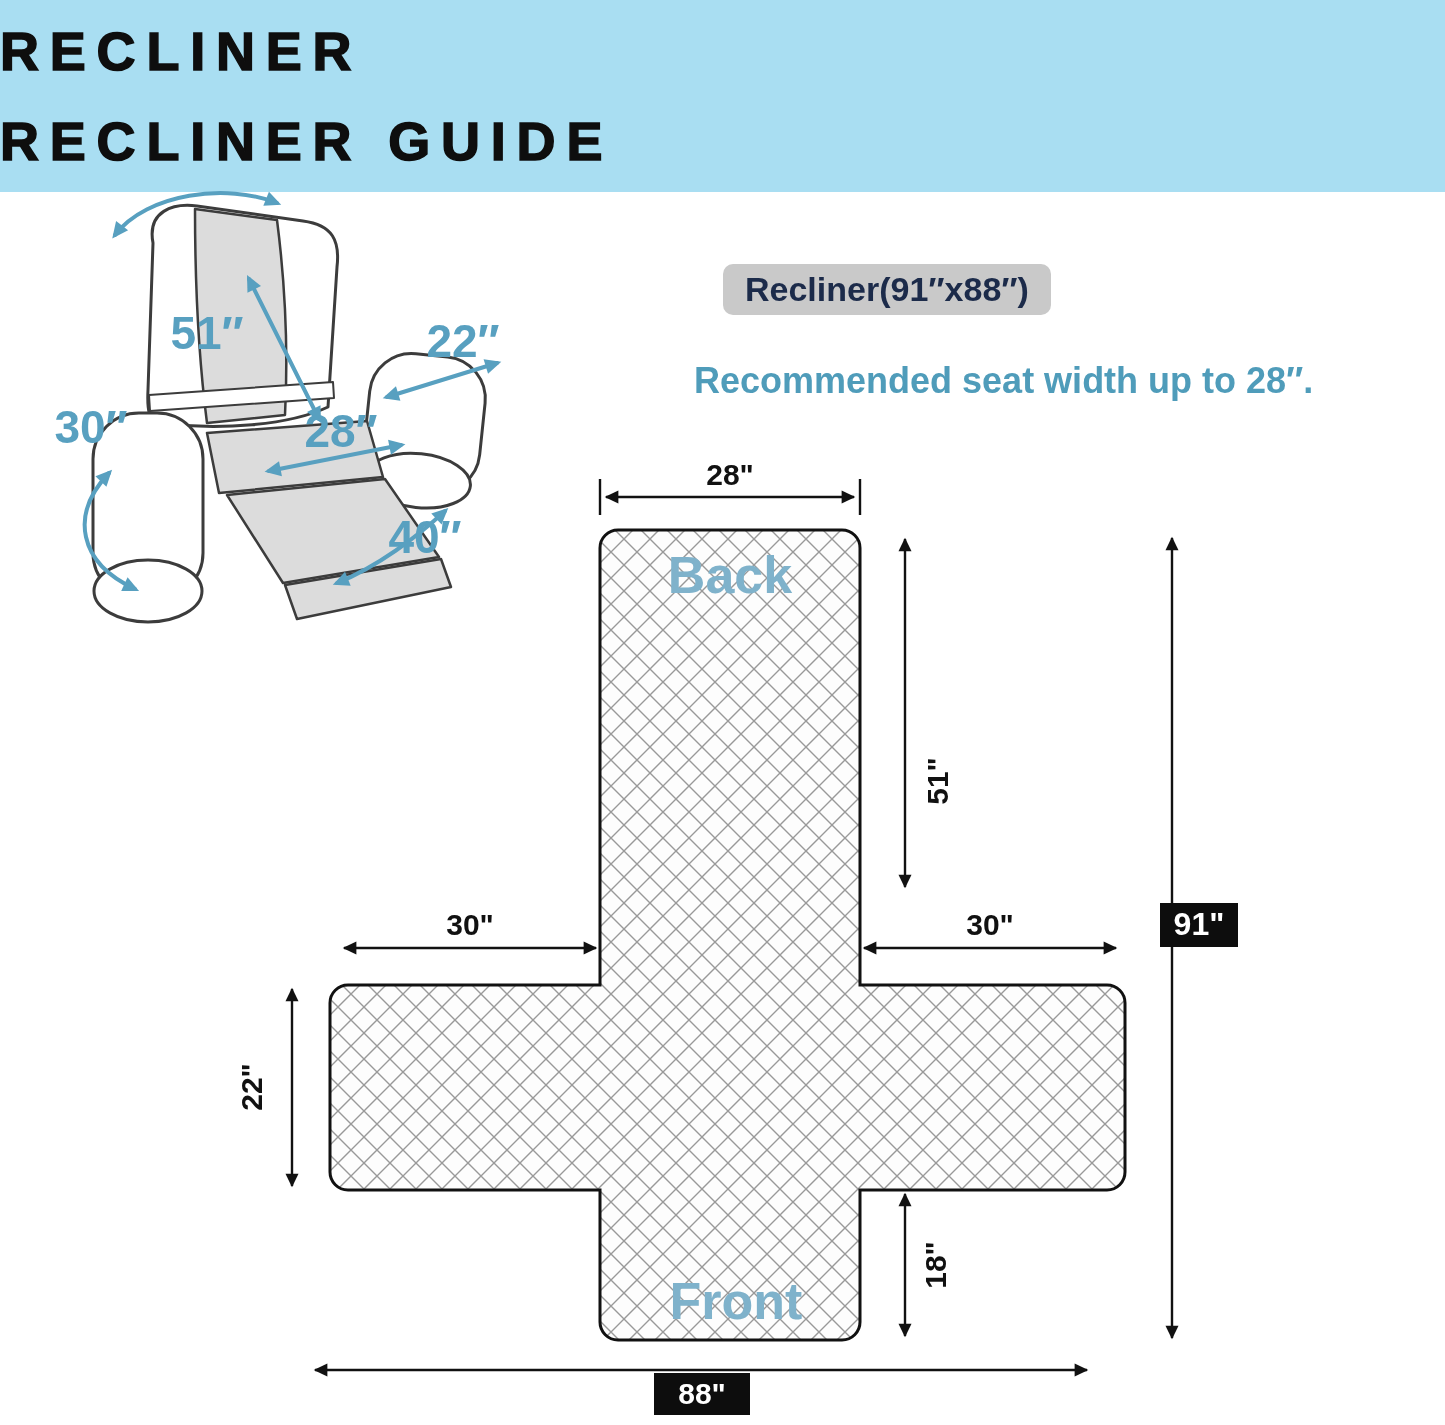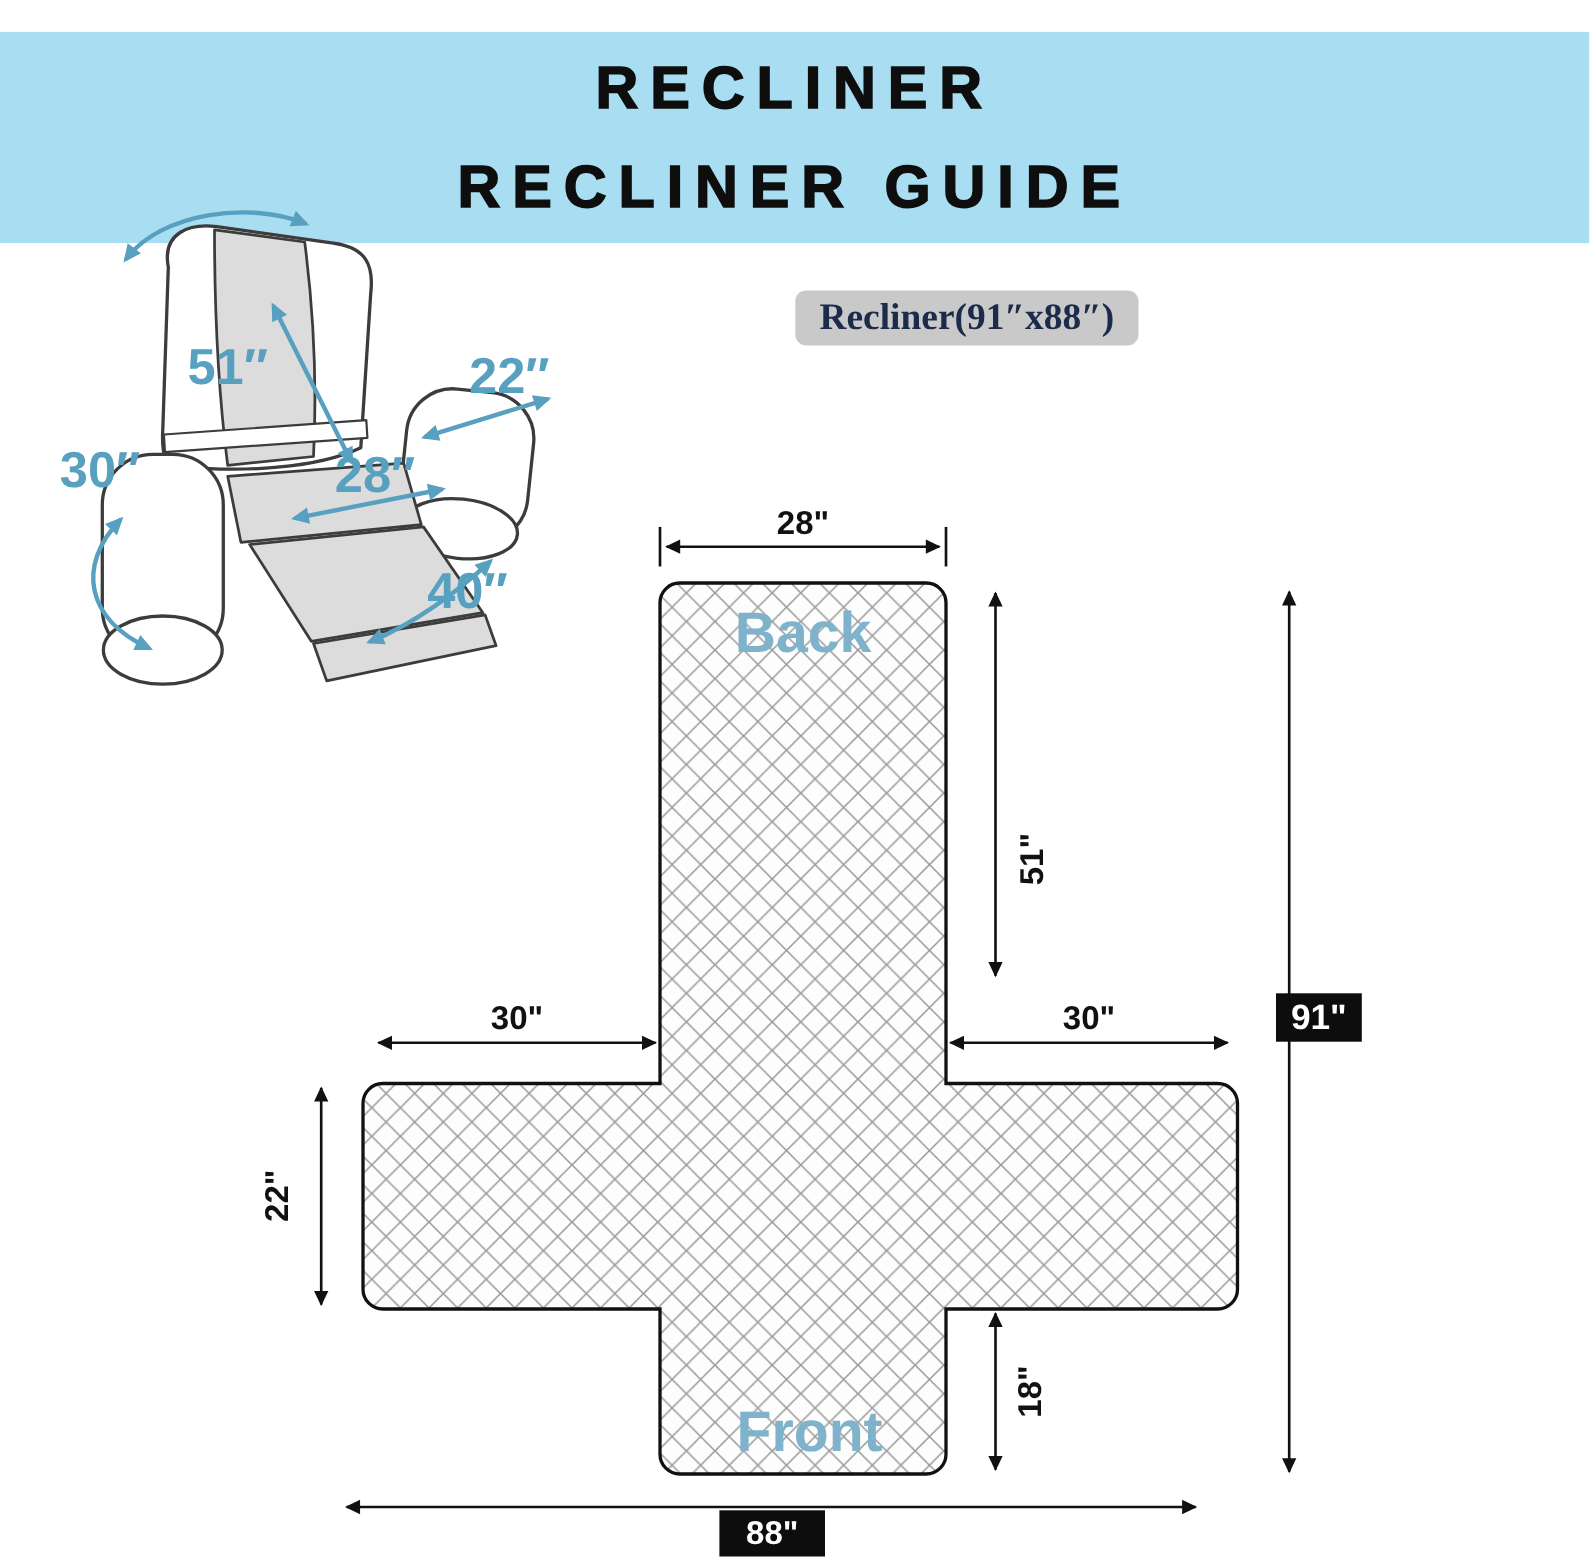--- a/index.html
+++ b/index.html
@@ -2,33 +2,32 @@
 <html><head>
 <meta charset="utf-8">
 <style>
   * { margin:0; padding:0; box-sizing:border-box; }
   html,body { background:#ffffff; font-family:"Liberation Sans", sans-serif; }
   .canvas { position:relative; width:1445px; height:1425px; background:#ffffff; overflow:hidden; }
 
   .header {
     position:absolute; top:0; left:0; width:100%; height:192px;
     background:#a9def2; display:flex; flex-direction:column;
-    align-items:center; justify-content:center; gap:28px;margin-top:29px;
+    justify-content:center; gap:28px;
   }
   .title-line {
     font-size:54px; font-weight:bold; letter-spacing:0.20em;
     color:#0e0e0e; -webkit-text-stroke:1.5px #0e0e0e; white-space:nowrap;
   }
 
   .product-chip {
     position:absolute; left:723px; top:264px;
     background:#c9c9c9; color:#1c2b4a;
     font-size:34px; font-weight:bold; padding:6px 22px; border-radius:10px;
     white-space:nowrap;
-    font-family:Liberation Serif, serif;
   }
   .recommendation {
     position:absolute; left:694px; top:360px;
     color:#4f9cba; font-size:36px; font-weight:bold; white-space:nowrap;
   }
 
   .chair-svg { position:absolute; left:35px; top:185px; }
   .diagram-svg { position:absolute; left:0; top:435px; }
 
   svg text { font-family:"Liberation Sans", sans-serif; }
@@ -40,20 +39,21 @@
 <body>
 
 <div class="canvas">
 
   <header class="header">
     <div class="title-line">RECLINER</div>
     <div class="title-line">RECLINER GUIDE</div>
   </header>
 
   <div class="product-chip">Recliner(91″x88″)</div>
+  <div class="recommendation">Recommended seat width up to 28″.</div>
 
   <svg class="chair-svg" width="560" height="520" viewBox="0 0 560 520">
     <defs>
       <marker id="barrow" viewBox="0 0 10 10" refX="7" refY="5" markerWidth="4.5" markerHeight="4.5" orient="auto-start-reverse">
         <path d="M0.5,0.8 L9.5,5 L0.5,9.2 Z" fill="#58a0c0"></path>
       </marker>
     </defs>
 
     <g stroke="#3c3c3c" stroke-width="3" fill="#ffffff" stroke-linejoin="round" stroke-linecap="round">
       <path d="M118,58 C112,26 138,18 162,21 L268,36 C298,40 305,56 302,82 L293,222 C255,240 185,246 124,238 C114,236 112,225 113,205 Z"></path>

